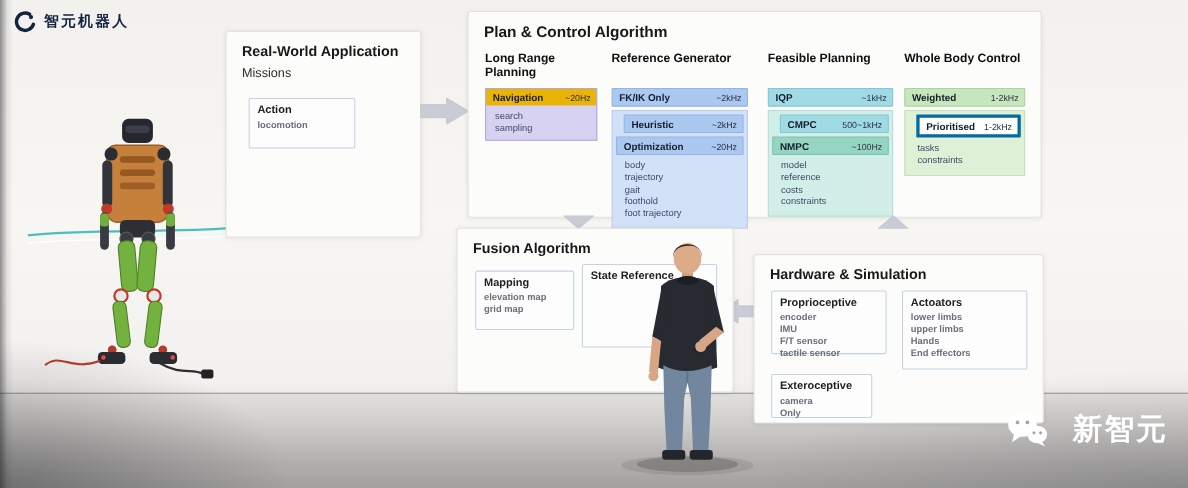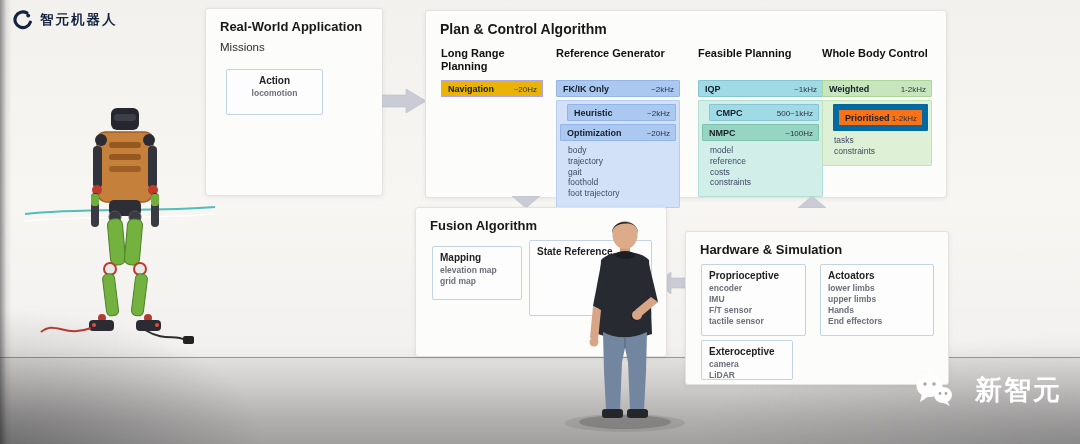--- a/index.html
+++ b/index.html
@@ -37,21 +37,21 @@
   .mt3{margin-top:3px;}
   
   .nav-box{background:#d7d2f2;border:1px solid #b0a7e4;}
   .hdr-purple{background:#eab308;}
   .hdr-blue{background:#abc8f1;border:1px solid #93b4e6;}
   .outer-blue{background:#d3e1f8;border:1px solid #b9cdf0;}
   .hdr-cyan{background:#a0dae5;border:1px solid #84c6d4;}
   .hdr-teal{background:#97d5c3;border:1px solid #7cc2ad;}
   .outer-cyan{background:#d2eee9;border:1px solid #b2ded7;}
   .hdr-green{background:#c8e6bd;border:1px solid #aad699;}
-  .hdr-green2{background:#f97316;border:6px solid #0369a1;}
+  .hdr-green2{background:#ffffff;border:3px solid #0369a1;}
   .outer-green{background:#def0d6;border:1px solid #c2e2b8;}
   .arr{position:absolute;}
   .watermark{position:absolute;left:916px;top:372px;display:flex;align-items:center;gap:23px;}
   .watermark-text{font-size:27px;font-weight:600;color:#ffffff;letter-spacing:2px;}
 </style>
 </head>
 <body>
 
 <div class="stage">
 
@@ -100,21 +100,21 @@
       <circle cx="123" cy="220" r="4" fill="#b23a2e"></circle>
     <rect x="64" y="222" width="25" height="11" rx="4" fill="#2b2b33"></rect>
     <rect x="111" y="222" width="25" height="11" rx="4" fill="#2b2b33"></rect>
     <circle cx="69" cy="227" r="2" fill="#e74c3c"></circle>
       <circle cx="132" cy="227" r="2" fill="#e74c3c"></circle>
     <path d="M66,230 C40,240 30,222 16,234" stroke="#b23a2e" stroke-width="2" fill="none"></path>
     <path d="M120,232 C140,244 150,236 160,242" stroke="#2e2e2e" stroke-width="2" fill="none"></path>
     <rect x="158" y="238" width="11" height="8" rx="2" fill="#222"></rect>
   </svg>
 
-  <div class="panel" style="left:205px;top:8px;width:176px;height:186px;text-align:center;">
+  <div class="panel" style="left:205px;top:28px;width:176px;height:186px;">
     <div class="panel-title t13">Real-World Application</div>
     <div class="rw-sub">Missions</div>
     <div class="wbox" style="left:20px;top:60px;width:97px;height:46px;">
       <div class="wbox-title">Action</div>
       <div class="items">locomotion</div>
     </div>
   </div>
 
   <svg class="arr" style="left:382px;top:89px;" width="44" height="24" viewBox="0 0 44 24">
     <polygon points="0,6 24,6 24,0 44,12 24,24 24,18 0,18" fill="#c9ccd5" stroke="#babdc8" stroke-width="0.6"></polygon>
@@ -123,20 +123,22 @@
   <div class="panel" style="left:425px;top:10px;width:520px;height:186px;">
     <div class="panel-title t14">Plan &amp; Control Algorithm</div>
 
     <div class="pc-col" style="left:15px;width:102px;">
       <div class="pc-col-title">Long Range Planning</div>
       <div class="nav-box">
         <div class="blk-hdr hdr-purple">
           <span class="blk-label">Navigation</span>
           <span class="blk-freq">~20Hz</span>
         </div>
+        <div class="blk-items">search
+sampling</div>
       </div>
     </div>
 
     <div class="pc-col" style="left:130px;width:124px;">
       <div class="pc-col-title">Reference Generator</div>
       <div class="blk-hdr hdr-blue">
         <span class="blk-label">FK/IK Only</span>
         <span class="blk-freq">~2kHz</span>
       </div>
       <div class="outer outer-blue">
@@ -149,21 +151,21 @@
           <span class="blk-freq">~20Hz</span>
         </div>
         <div class="blk-items">body
 trajectory
 gait
 foothold
 foot trajectory</div>
       </div>
     </div>
 
-    <div class="pc-col" style="left:272px;width:125px;">
+    <div class="pc-col" style="left:272px;width:114px;">
       <div class="pc-col-title">Feasible Planning</div>
       <div class="blk-hdr hdr-cyan">
         <span class="blk-label">IQP</span>
         <span class="blk-freq">~1kHz</span>
       </div>
       <div class="outer outer-cyan">
         <div class="blk-hdr hdr-cyan inset">
           <span class="blk-label">CMPC</span>
           <span class="blk-freq">500~1kHz</span>
         </div>
@@ -214,38 +216,38 @@
       <div class="items">elevation map
 grid map</div>
     </div>
     <div class="wbox" style="left:113px;top:32px;width:123px;height:76px;">
       <div class="wbox-title">State Reference</div>
     </div>
   </div>
 
   <div class="panel" style="left:685px;top:207px;width:262px;height:152px;margin-top:24px;">
     <div class="panel-title t13">Hardware &amp; Simulation</div>
-    <div class="wbox" style="left:15px;top:32px;width:105px;height:72px;">
+    <div class="wbox" style="left:15px;top:32px;width:105px;height:58px;">
       <div class="wbox-title">Proprioceptive</div>
       <div class="items">encoder
 IMU
 F/T sensor
 tactile sensor</div>
     </div>
     <div class="wbox" style="left:134px;top:32px;width:114px;height:72px;">
       <div class="wbox-title">Actoators</div>
       <div class="items">lower limbs
 upper limbs
 Hands
 End effectors</div>
     </div>
     <div class="wbox" style="left:15px;top:108px;width:92px;height:40px;">
       <div class="wbox-title">Exteroceptive</div>
       <div class="items">camera
-LiDAR</div>
+Only</div>
     </div>
   </div>
 
   <svg style="position:absolute;left:563px;top:212px;" width="124" height="222" viewBox="0 0 124 222">
     <ellipse cx="62" cy="211" rx="60" ry="9" fill="rgba(50,48,46,0.12)"></ellipse>
     <ellipse cx="62" cy="210" rx="46" ry="7" fill="rgba(50,48,46,0.25)"></ellipse>
     <rect x="57" y="32" width="10" height="10" fill="#cf9c7c"></rect>
     <ellipse cx="62" cy="23" rx="12.5" ry="14" fill="#dcab89"></ellipse>
     <path d="M49,22 C48,6 76,6 75,22 C74,13 69,11 62,11.5 C55,12 50,14 49,22 Z" fill="#201d1b"></path>
     <path d="M38,48 C44,42 52,40 62,40 C72,40 80,42 86,48 L89,122 C72,128 50,128 35,122 Z" fill="#272a31"></path>

